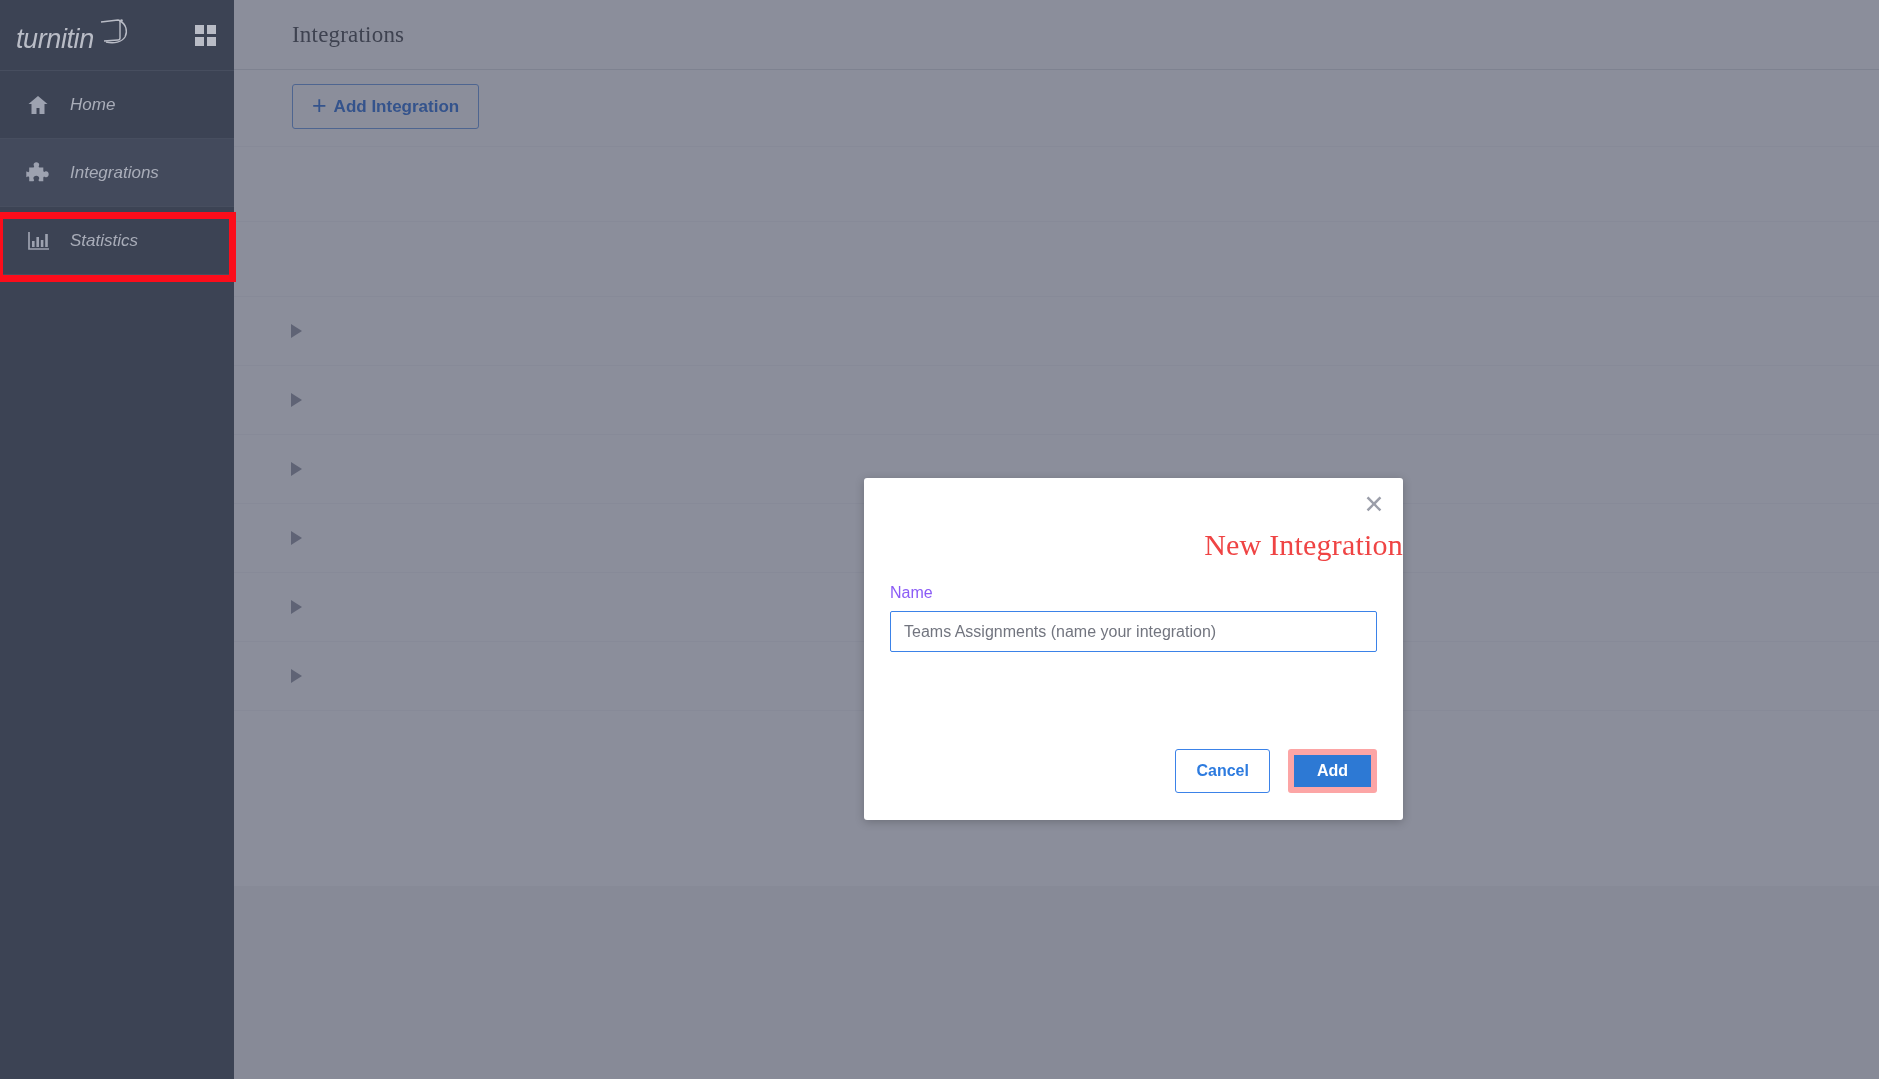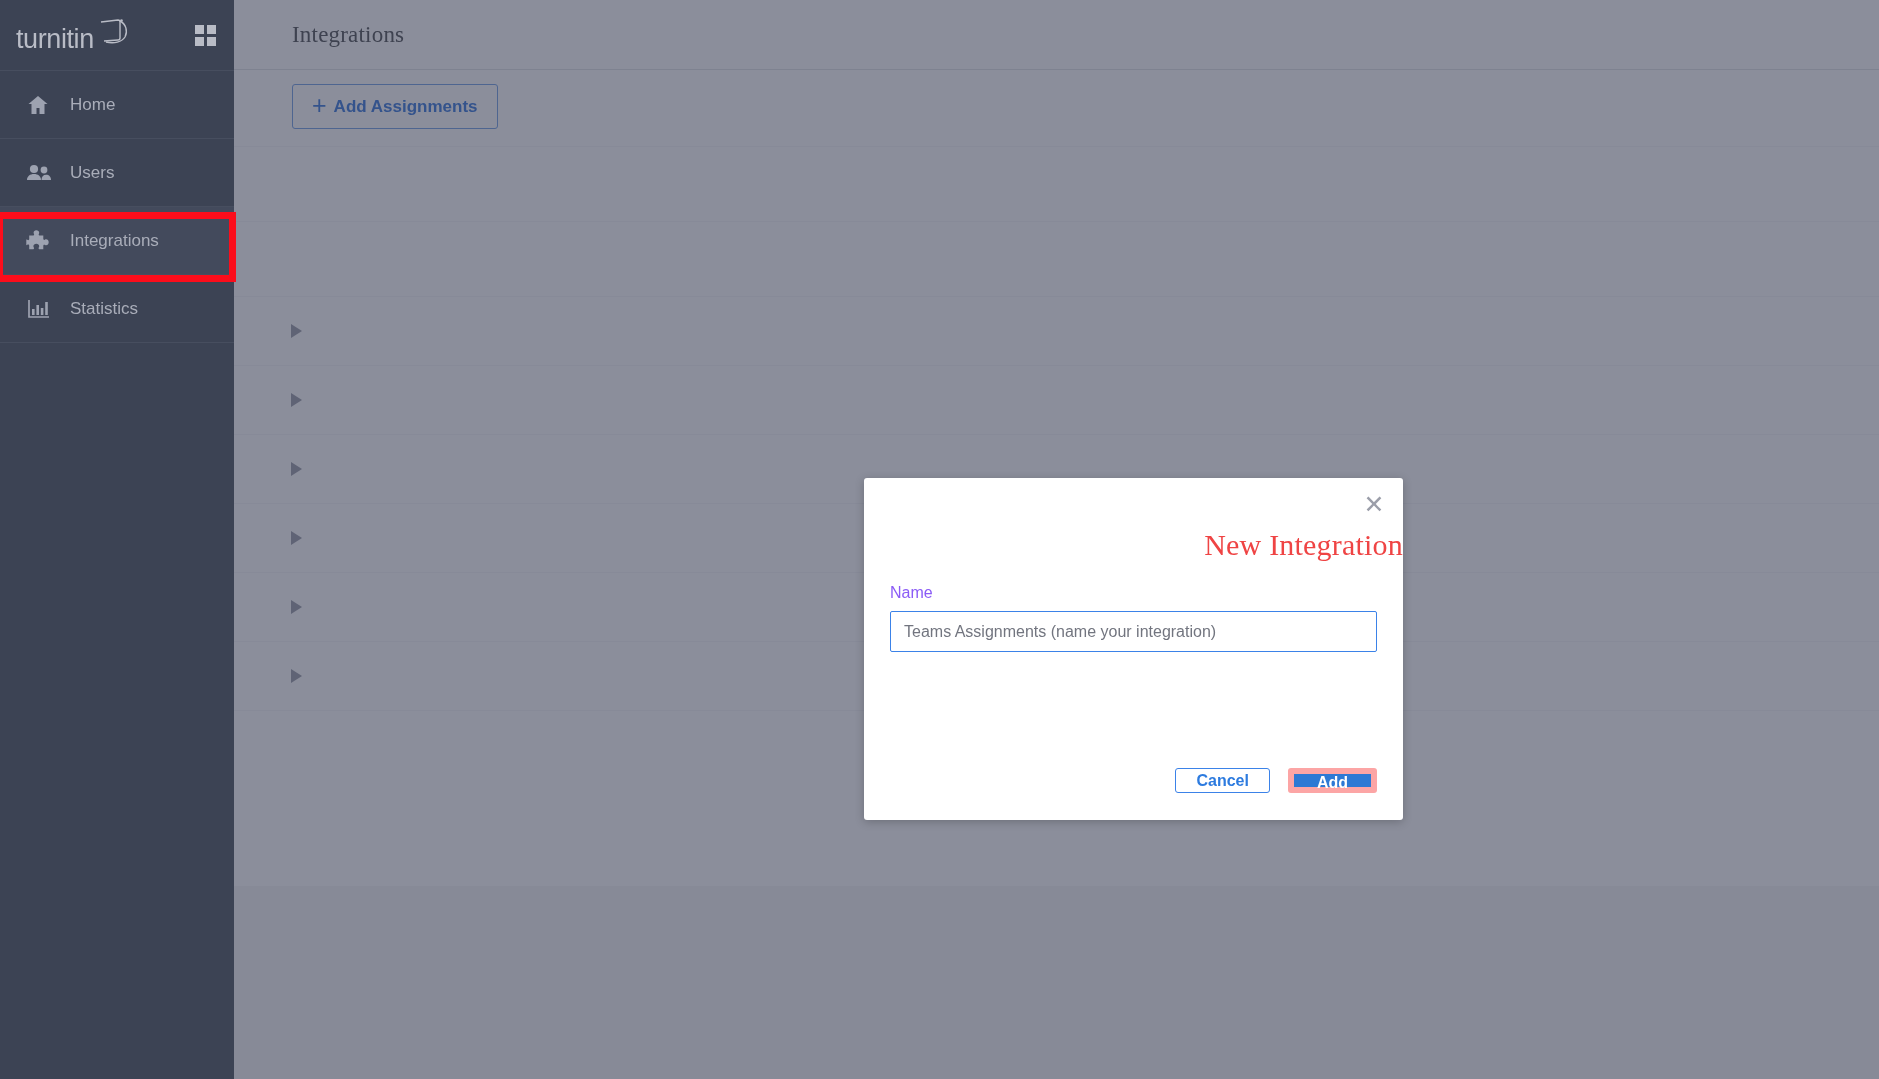--- a/index.html
+++ b/index.html
@@ -24,20 +24,21 @@
   }
 
   
   .sidebar {
     width: 234px;
     flex: 0 0 234px;
     background: #3c4354;
     height: 1079px;
     position: relative;
     z-index: 2;
+    font-style: italic;
   }
 
   .brand {
     height: 70px;
     display: flex;
     align-items: center;
     padding: 0 18px 0 16px;
     justify-content: space-between;
   }
   .brand-logo {
@@ -230,21 +231,21 @@
   .name-input::placeholder { color: #72757f; opacity: 1; }
 
   .modal-actions {
     position: absolute;
     right: 26px;
     bottom: 27px;
     display: flex;
     gap: 18px;
   }
   .btn {
-    height: 25px;
+    height: 44px;
     border-radius: 3px;
     font-size: 16px;
     font-weight: 600;
     cursor: pointer;
     font-family: "Liberation Sans", sans-serif;
   }
   .btn-cancel {
     background: #fff;
     border: 1px solid #3b82e8;
     color: #2d7bdf;
@@ -287,31 +288,20 @@
 
       <div class="nav-item">
         <span class="nav-icon">
           <svg width="24" height="24" viewBox="0 0 24 24" fill="currentColor">
             <path d="M12 3 L2.5 11 h3 V21 h5 v-6 h3 v6 h5 V11 h3 Z"></path>
           </svg>
         </span>
         <span class="nav-label">Home</span>
       </div>
 
-      <div class="nav-item">
-        <span class="nav-icon">
-          <svg width="26" height="24" viewBox="0 0 26 24" fill="currentColor">
-            <circle cx="8" cy="8" r="4.1"></circle>
-            <circle cx="18" cy="9" r="3.4"></circle>
-            <path d="M1 19 c0-3.9 3.1-6 7-6 s7 2.1 7 6 Z"></path>
-            <path d="M15.5 19 c0-3.2 1.6-5.2 4.6-5.2 c3 0 4.9 2 4.9 5.2 Z"></path>
-          </svg>
-        </span>
-        <span class="nav-label">Users</span>
-      </div>
 
       <div class="nav-item active">
         <span class="nav-icon">
           <svg width="26" height="25" viewBox="0 0 26 25" fill="currentColor">
             <path d="M10.2 2.2 c1.9 0 3 1.2 3 2.5 c0 .8-.5 1.1-.5 1.7 c0 .6 .5 1 1.2 1 h3.4 v3.3 c0 .7 .4 1.2 1 1.2 c.6 0 .9-.6 1.8-.6
                      c1.4 0 2.6 1.2 2.6 3 c0 1.8-1.2 3-2.6 3 c-.9 0-1.2-.6-1.8-.6 c-.6 0-1 .5-1 1.2 v3.3 h-3.6 c-.7 0-1.1-.4-1.1-1
                      c0-.7 .6-1 .6-1.9 c0-1.4-1.2-2.5-2.9-2.5 c-1.7 0-2.9 1.1-2.9 2.5 c0 .9 .6 1.2 .6 1.9 c0 .6-.4 1-1.1 1 H3.2 v-3.5
                      c0-.7-.4-1.1-1-1.1 c-.7 0-1 .6-1.9 .6 v-5.6 c.9 0 1.2 .6 1.9 .6 c.6 0 1-.4 1-1.1 V7.4 h3.7 c.7 0 1.2-.4 1.2-1
                      c0-.6-.5-.9-.5-1.7 c0-1.3 1.1-2.5 2.6-2.5 Z"></path>
           </svg>
@@ -340,21 +330,21 @@
 
   <section class="main">
 
     <div class="topbar">
       <div class="topbar-title">Integrations</div>
     </div>
 
     <div class="toolbar">
       <button class="add-btn">
         <span class="plus">+</span>
-        <span>Add Assignments</span>
+        <span>Add Integration</span>
       </button>
     </div>
 
     <div class="list">
       <div class="list-row tall"></div>
       <div class="list-row tall"></div>
       <div class="list-row">
         <span class="caret"></span>
       </div>
       <div class="list-row">

